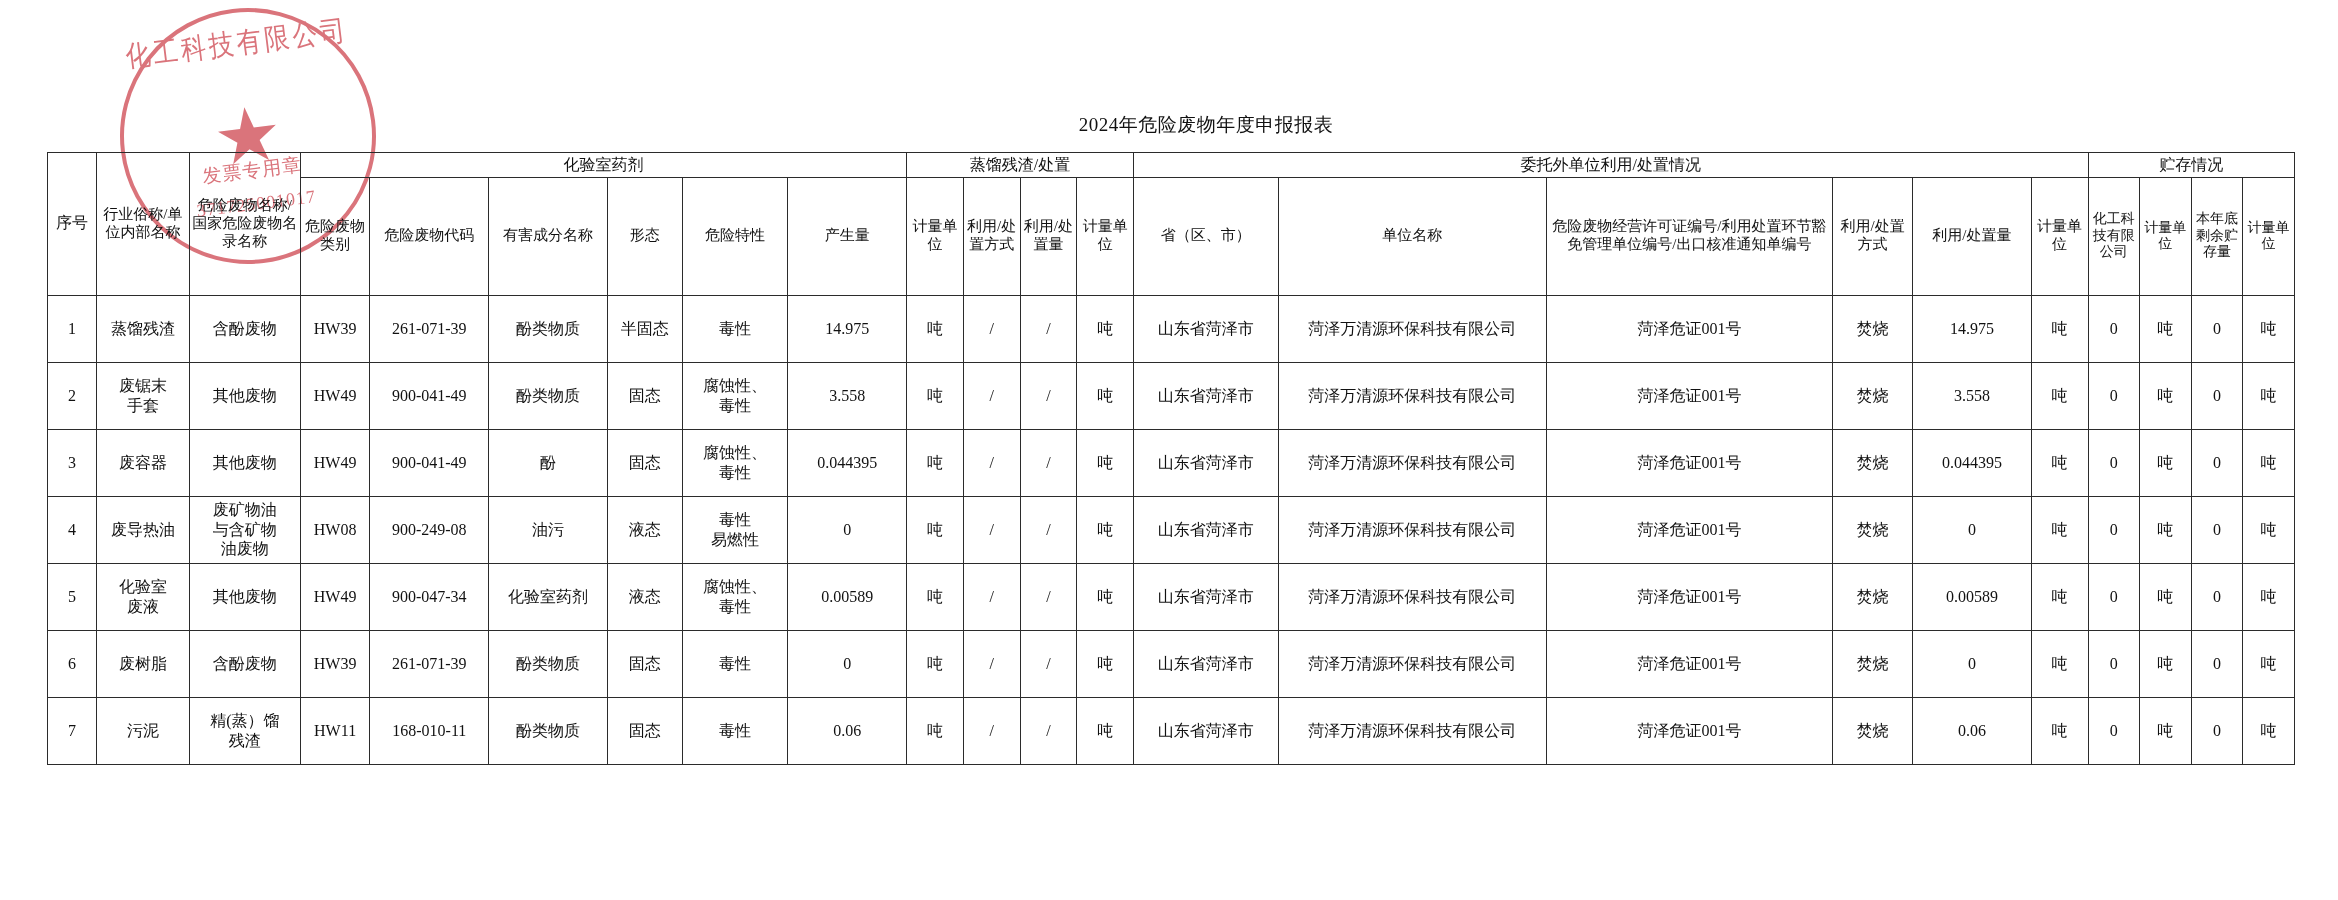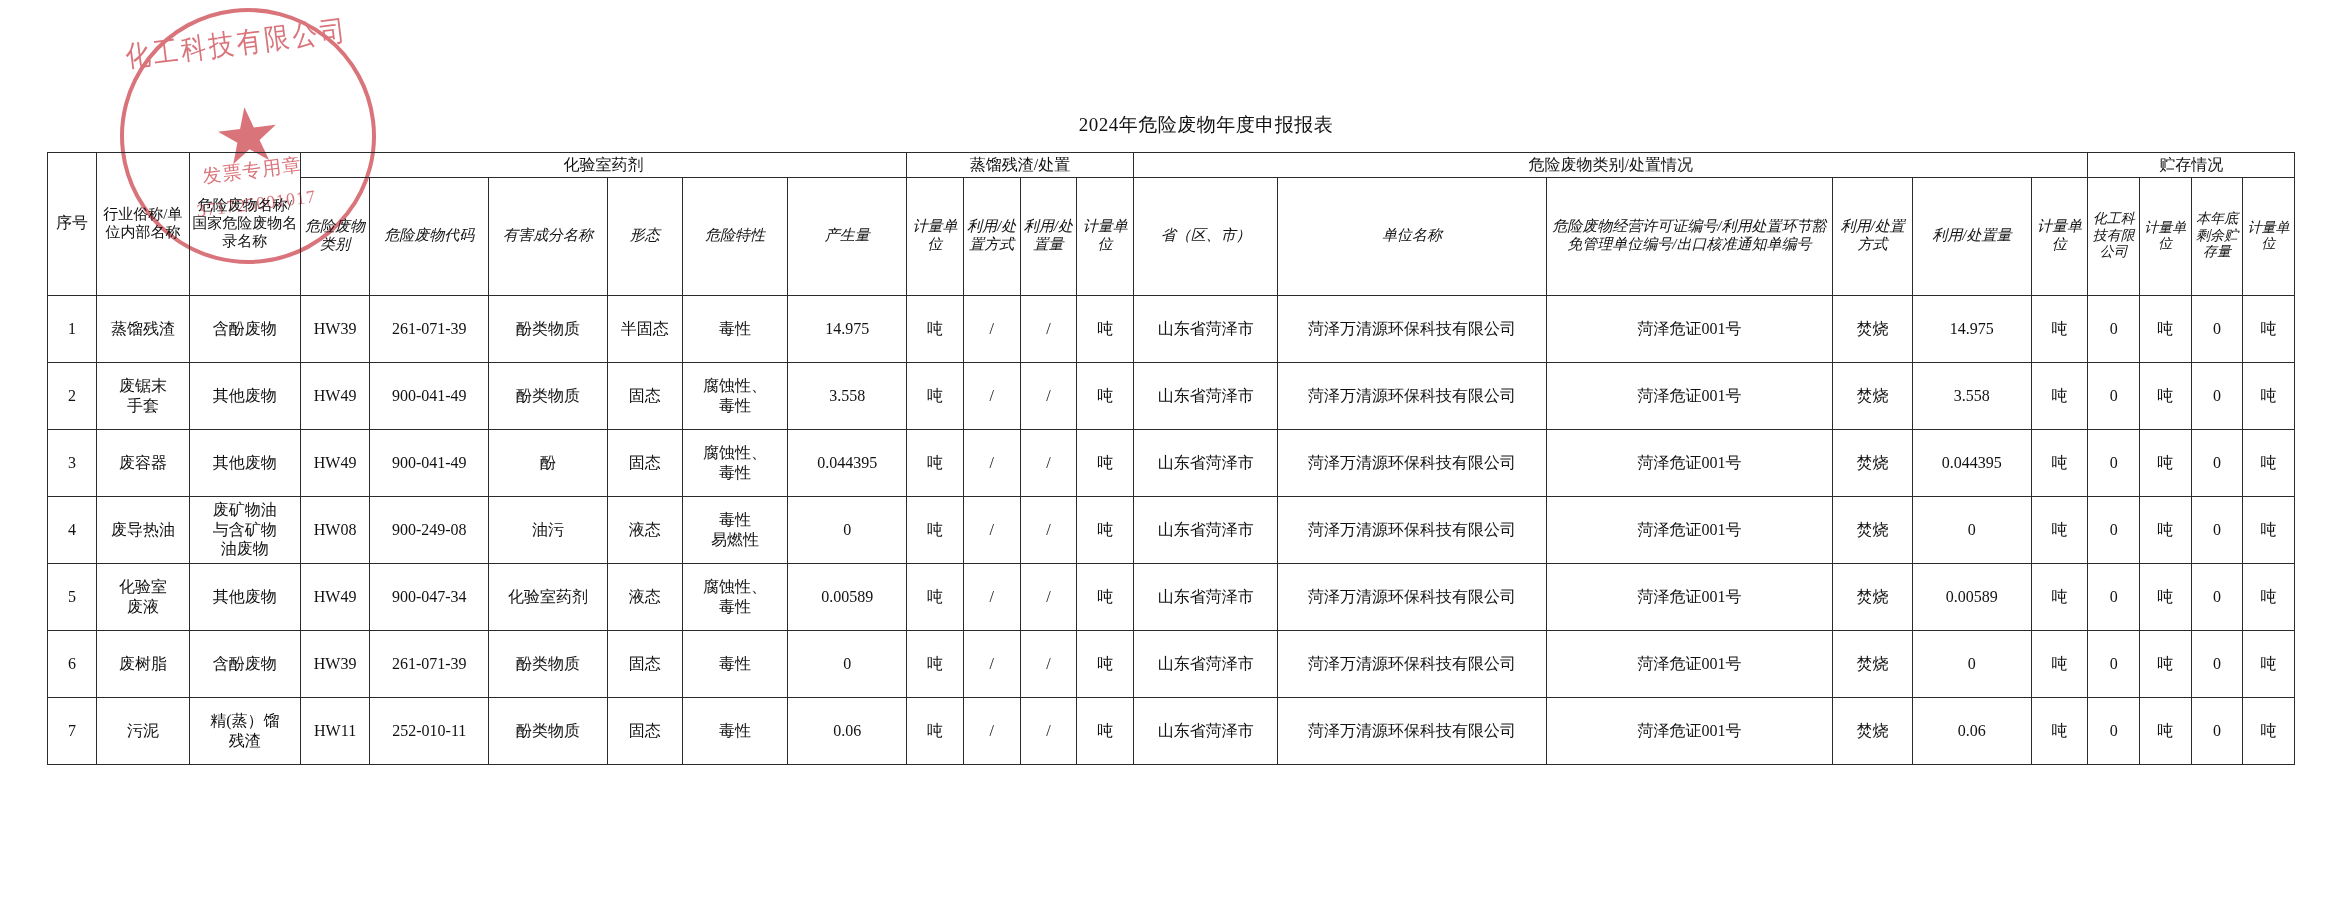--- a/index.html
+++ b/index.html
@@ -48,21 +48,20 @@
     line-height: 1.22;
     font-weight: normal;
   }
   .hdr-group {
     font-size: 16px;
     height: 22px;
   }
   .hdr-cell {
     font-size: 15px;
     height: 118px;
-    font-style: italic;
   }
   .vert {
     line-height: 1.18;
   }
   .body-row td {
     height: 62px;
     font-size: 16px;
   }
   .small {
     font-size: 15px;
@@ -185,21 +184,21 @@
           <div class="vert">序号</div>
         </th>
         <th rowspan="2" class="small">
           <div class="vert">行业俗称/单位内部名称</div>
         </th>
         <th rowspan="2" class="small">
           <div class="vert">危险废物名称/国家危险废物名录名称</div>
         </th>
         <th colspan="6">化验室药剂</th>
         <th colspan="4">蒸馏残渣/处置</th>
-        <th colspan="6">危险废物类别/处置情况</th>
+        <th colspan="6">委托外单位利用/处置情况</th>
         <th colspan="4">贮存情况</th>
       </tr>
       <tr class="hdr-cell">
         <th class="small">
           <div class="vert">危险废物类别</div>
         </th>
         <th class="small">
           <div class="vert">危险废物代码</div>
         </th>
         <th class="small">
@@ -408,21 +407,21 @@
           <td class="num">0</td>
           <td>吨</td>
           <td class="num">0</td>
           <td>吨</td>
         </tr>
         <tr class="body-row">
           <td class="num">7</td>
           <td>污泥</td>
           <td class="small">精(蒸）馏<br>残渣</td>
           <td class="num">HW11</td>
-          <td class="num">252-010-11</td>
+          <td class="num">168-010-11</td>
           <td>酚类物质</td>
           <td>固态</td>
           <td class="small">毒性</td>
           <td class="num">0.06</td>
           <td>吨</td>
           <td class="num">/</td>
           <td class="num">/</td>
           <td>吨</td>
           <td>山东省菏泽市</td>
           <td>菏泽万清源环保科技有限公司</td>

